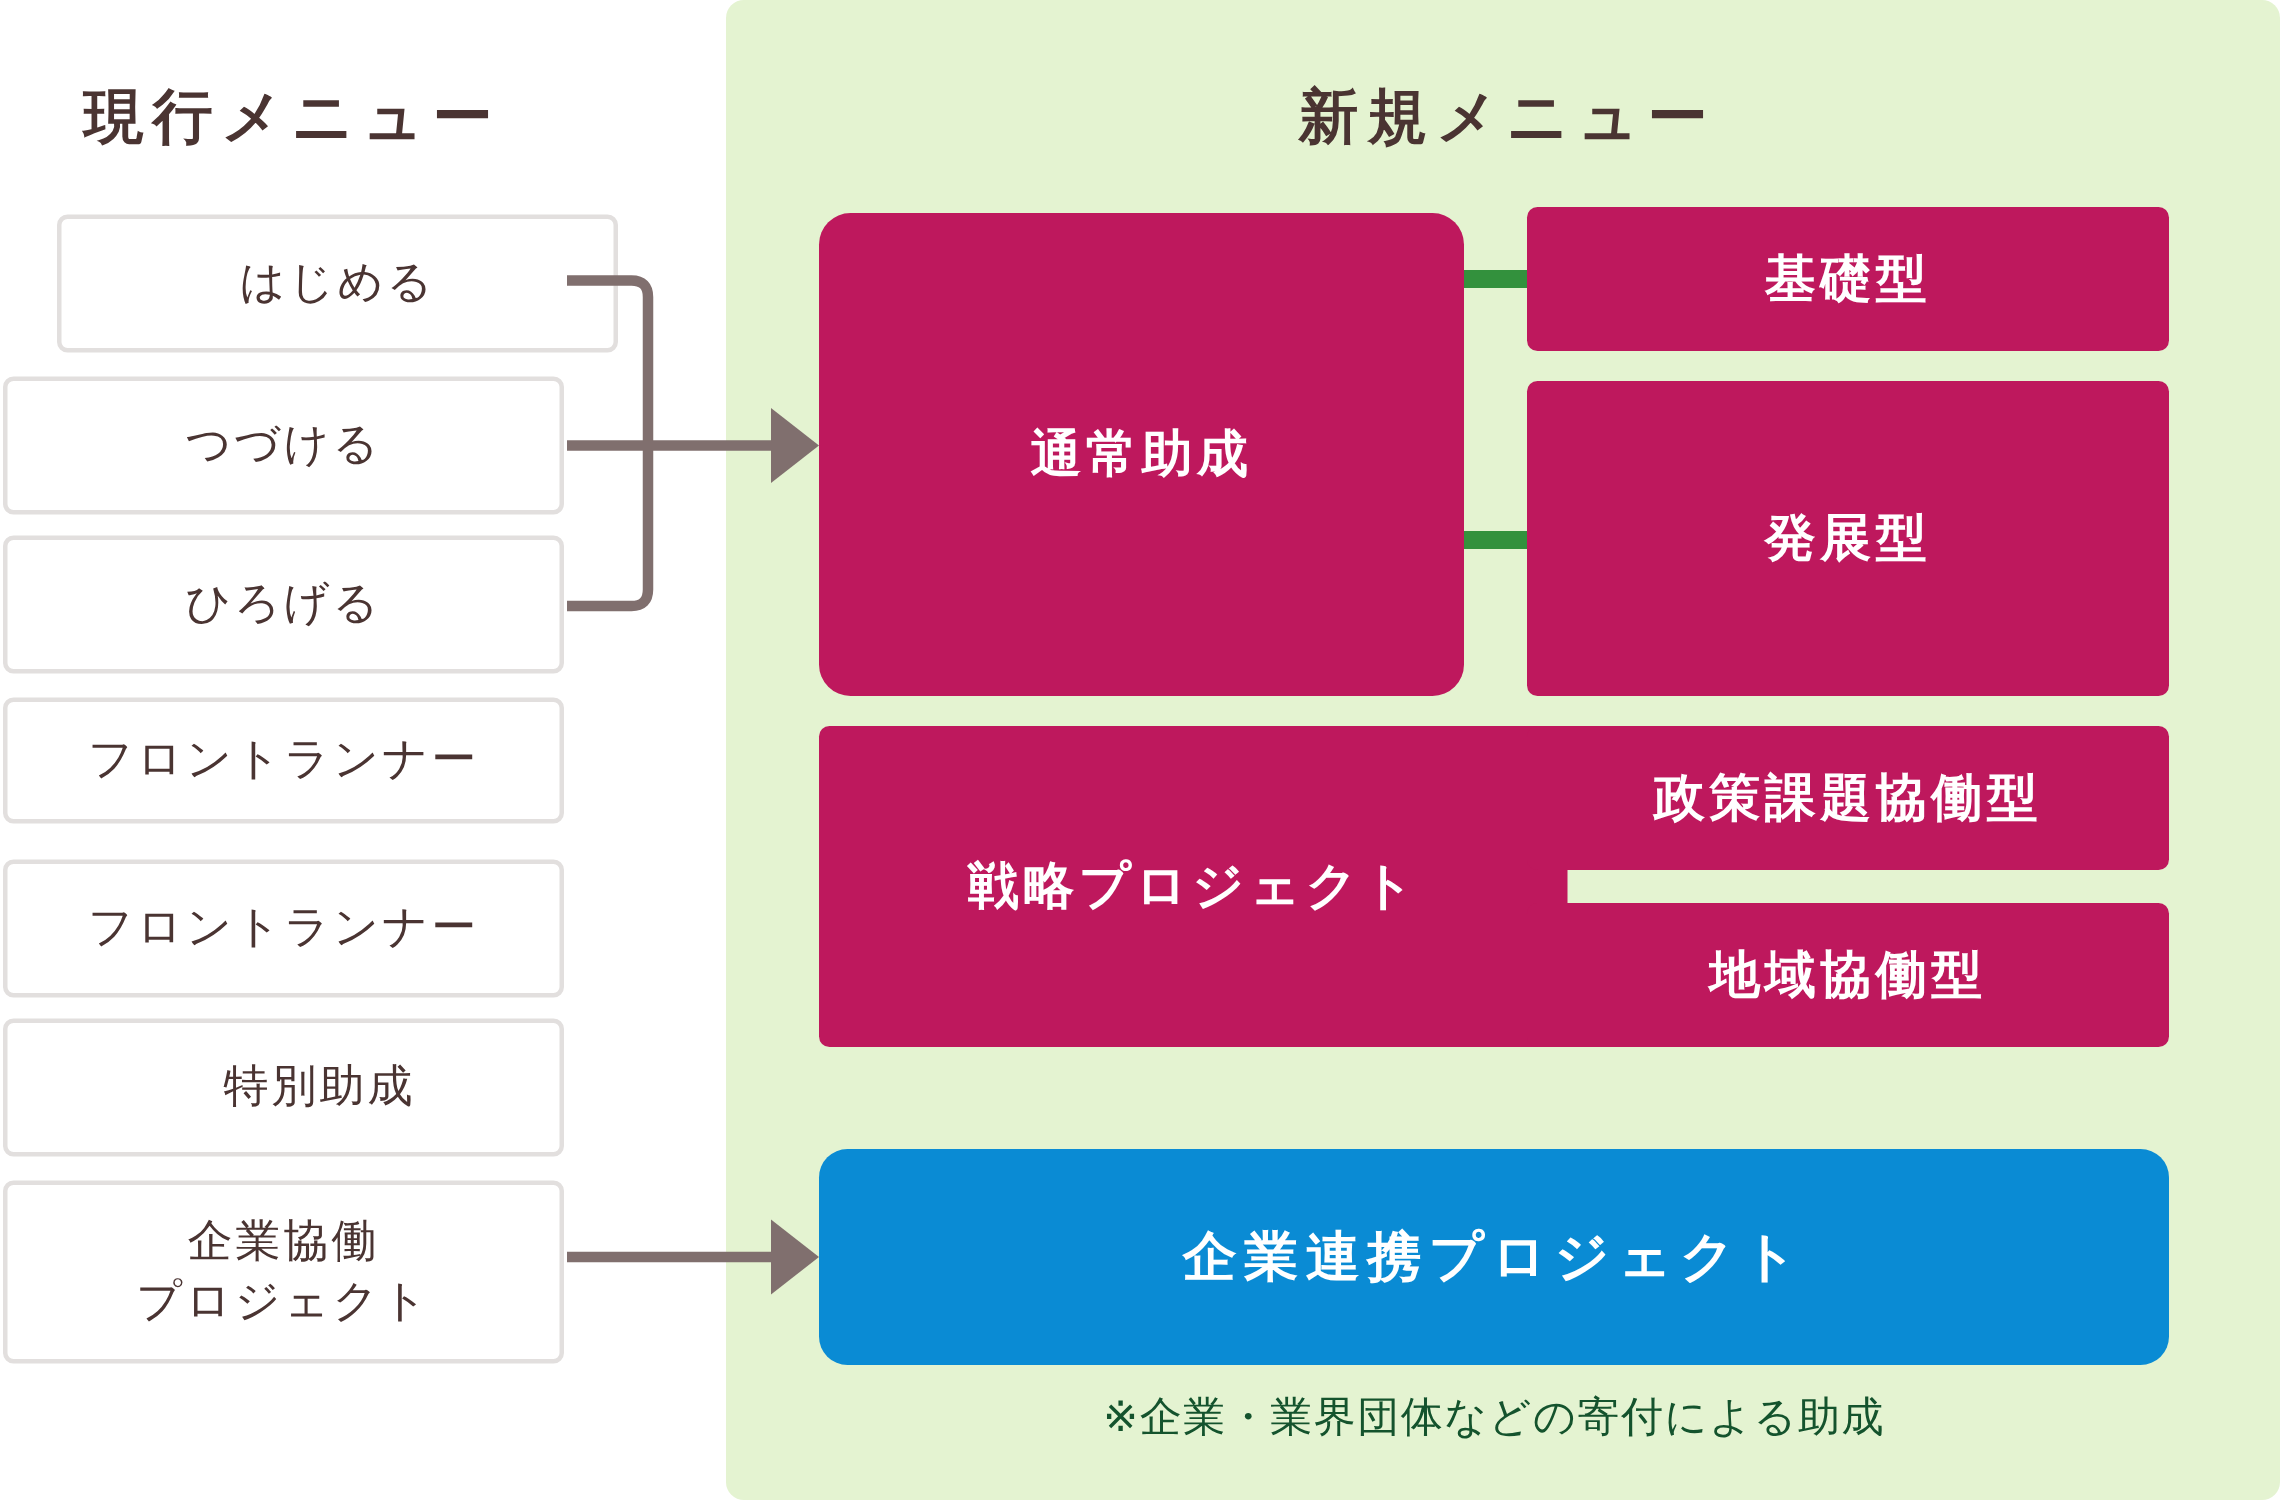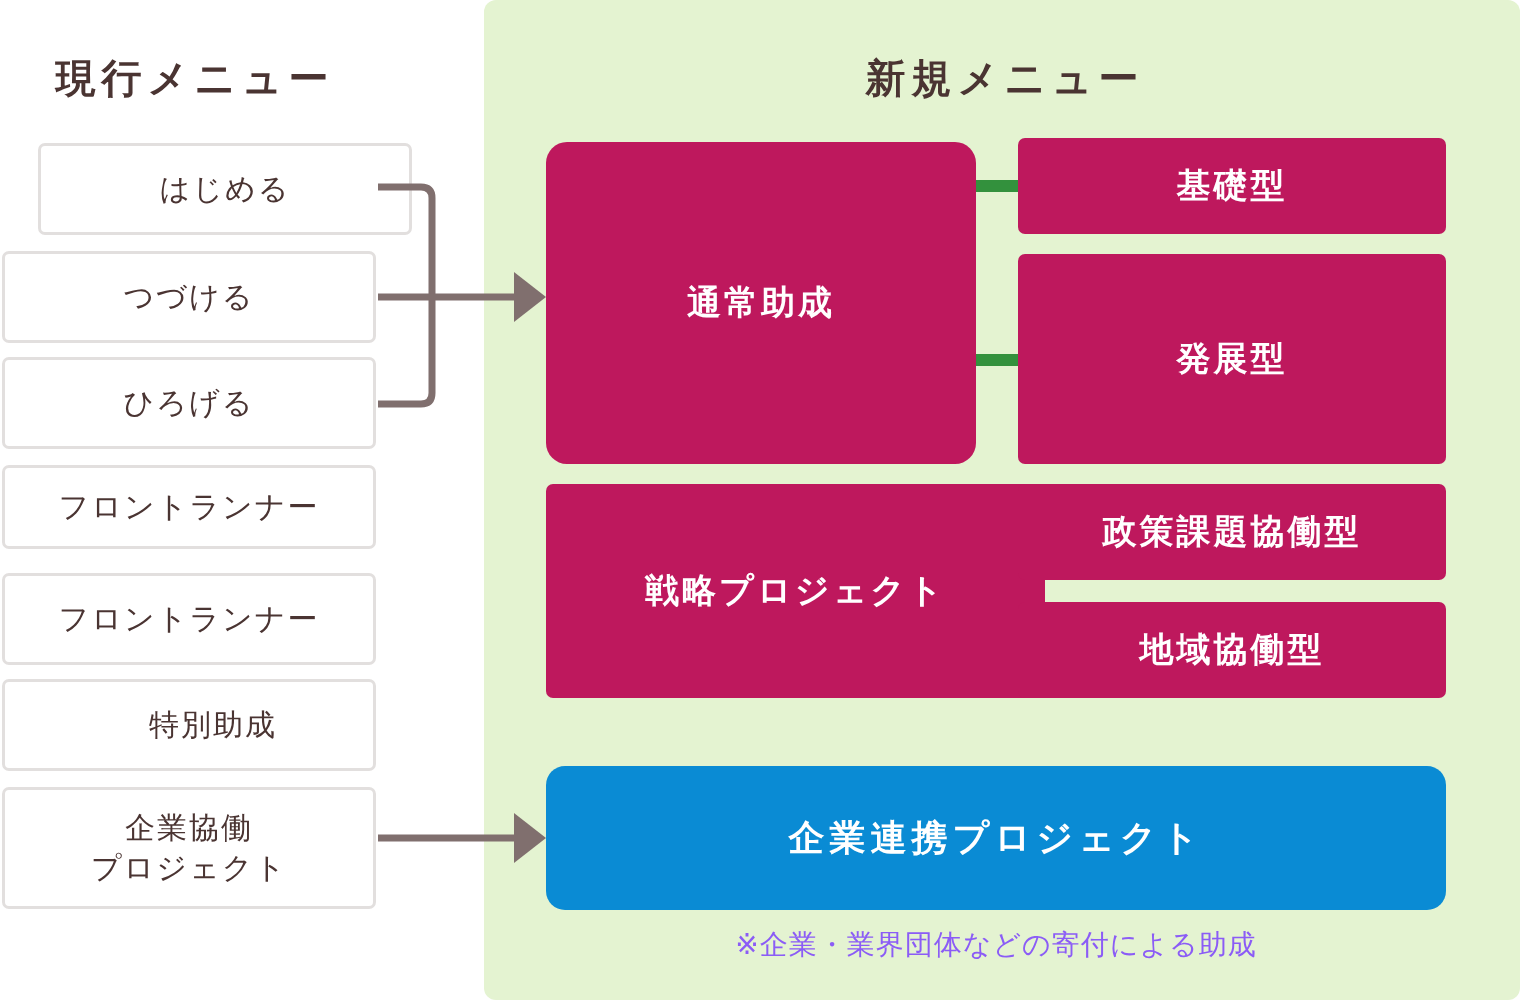--- a/index.html
+++ b/index.html
@@ -28,21 +28,21 @@
   .gbox {
     background: #be185d; border-radius: 7px; color: #fff;
     display: flex; align-items: center; justify-content: center;
     font-size: 34px; font-weight: bold; letter-spacing: 3px; text-align: center;
   }
   .bbox {
     background: #0a8bd4; border-radius: 19px; color: #fff;
     display: flex; align-items: center; justify-content: center;
     font-size: 36px; font-weight: bold; letter-spacing: 5px;
   }
-  .note { font-size: 28px; color: #8b5cf6; letter-spacing: 1px; text-align: center; }
+  .note { font-size: 28px; color: #14532d; letter-spacing: 1px; text-align: center; }
   svg.conn { position: absolute; left: 0; top: 0; }
 </style>
 </head>
 <body>
 
 <div class="abs new-panel"></div>
 
 <div class="abs heading" style="left:30px; top:58px; width:330px;">現行メニュー</div>
 <div class="abs heading" style="left:800px; top:58px; width:410px;">新規メニュー</div>
 

